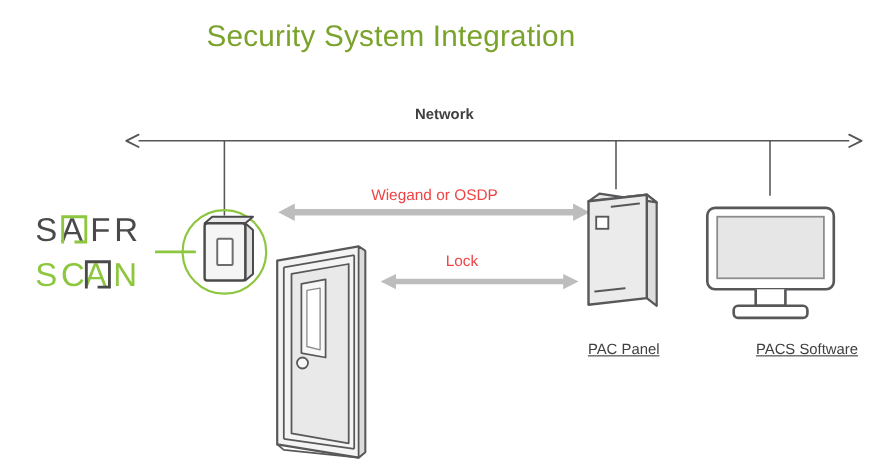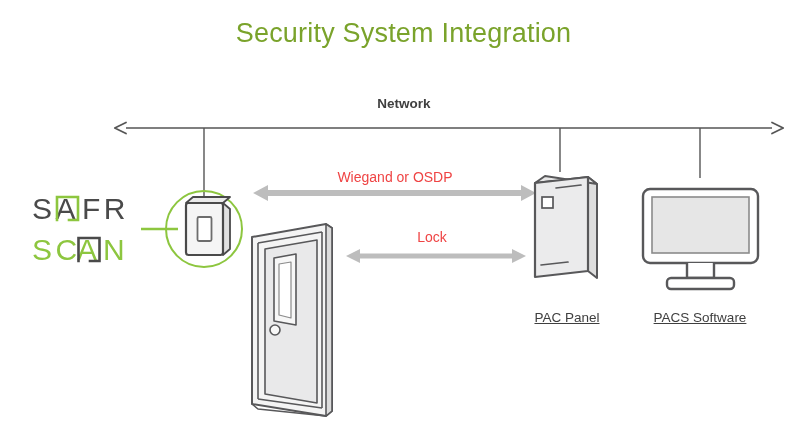--- a/index.html
+++ b/index.html
@@ -28,21 +28,20 @@
     position: absolute;
     left: 0;
     top: 18px;
     width: 711px;
     text-align: center;
     font-size: 27px;
     font-weight: 400;
     letter-spacing: 0.2px;
     color: #7aa32b;
     font-family: "Liberation Sans", sans-serif;
-    margin-left: 48px;
   }
 
   .network-label {
     position: absolute;
     left: 0;
     top: 96px;
     width: 808px;
     text-align: center;
     font-size: 13.5px;
     font-weight: bold;
@@ -56,21 +55,21 @@
     color: #ef4444;
     text-align: center;
     white-space: nowrap;
   }
   #label-wiegand {
     left: 250px;
     top: 169px;
     width: 290px;
   }
   #label-lock {
-    left: 337px;
+    left: 325px;
     top: 229px;
     width: 190px;
     text-align: center;
   }
 
   .device-label {
     position: absolute;
     font-size: 13.5px;
     color: #3f3f3f;
     text-align: center;
@@ -79,20 +78,21 @@
   }
   #label-pac-panel {
     left: 487px;
     top: 310px;
     width: 160px;
   }
   #label-pacs-software {
     left: 620px;
     top: 310px;
     width: 160px;
+    text-align: right;
   }
 
   svg.layer {
     position: absolute;
     left: 0; top: 0;
     width: 808px;
     height: 427px;
     overflow: visible;
   }
 

